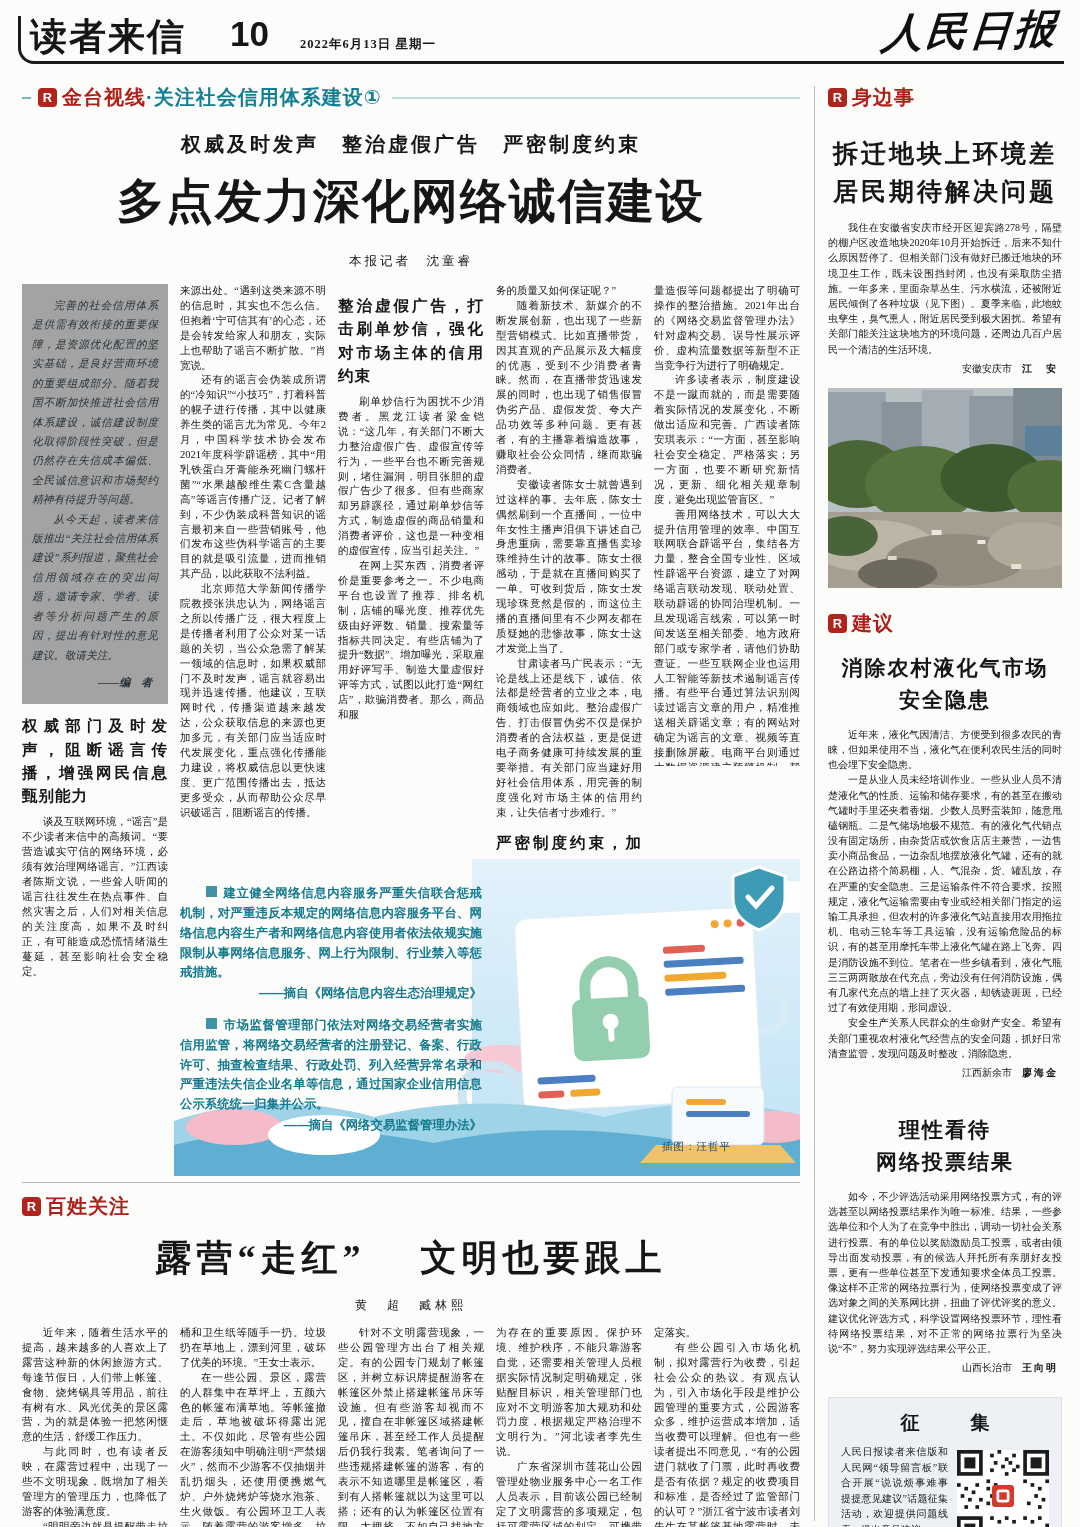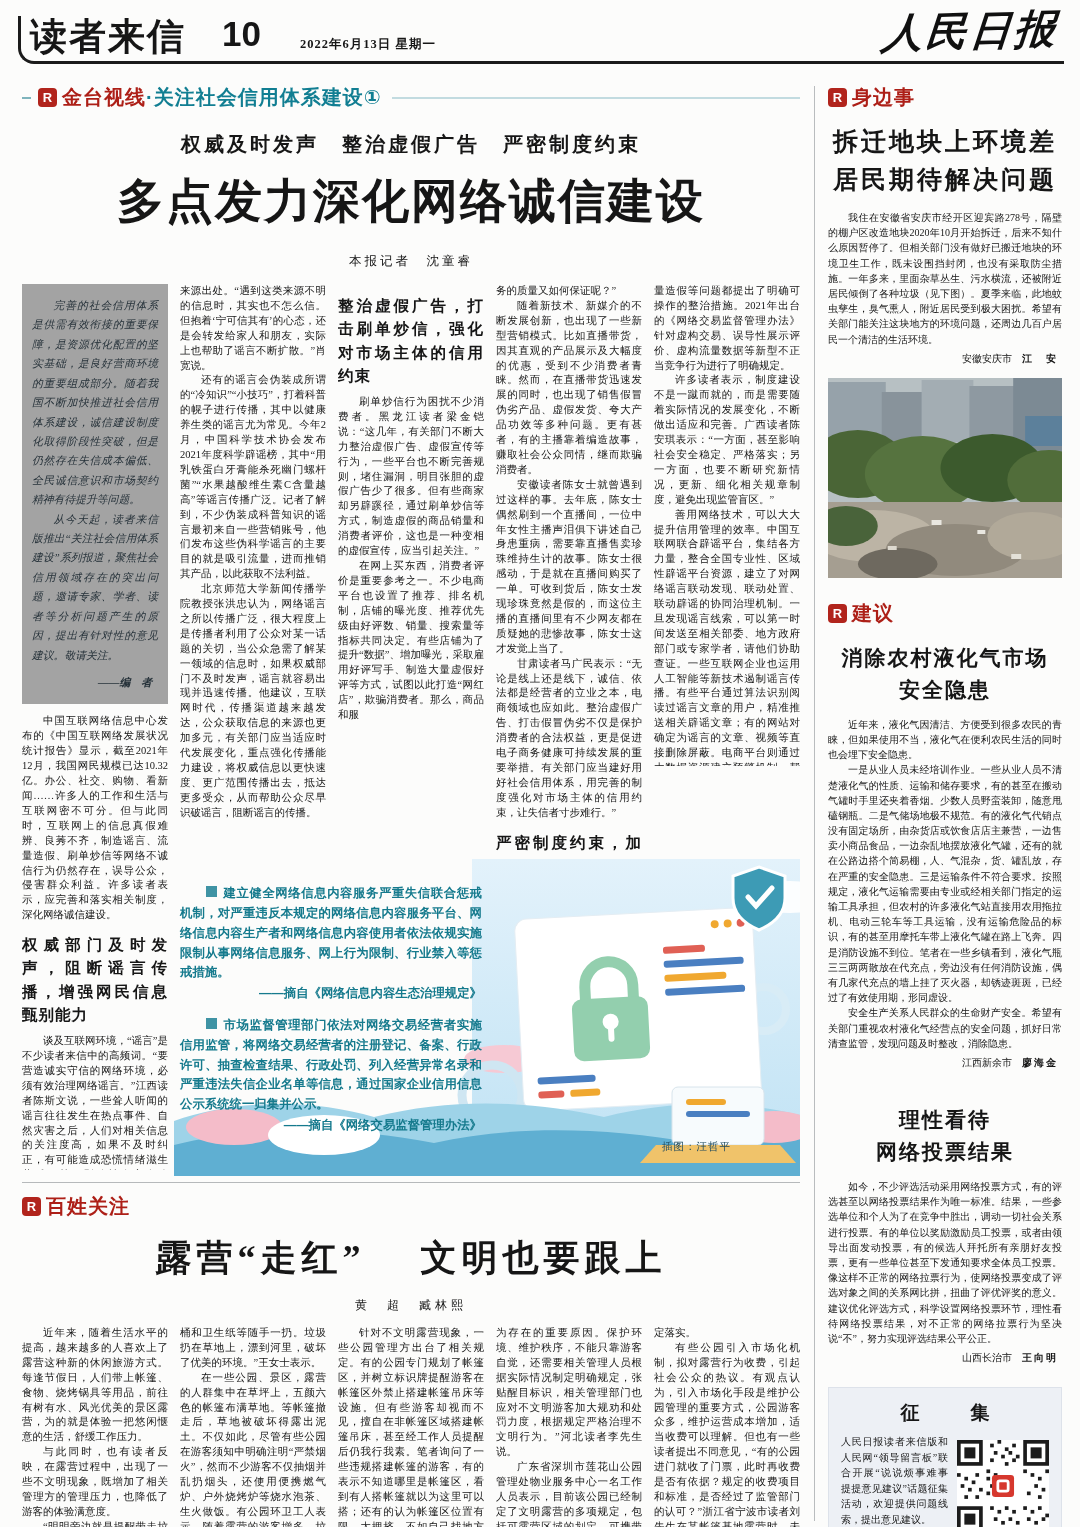--- a/index.html
+++ b/index.html
@@ -6,21 +6,21 @@
   html,body { background:#e8e8e8; }
   .page{ width:1080px; height:1527px; background:#fcfcfb; position:relative;
     font-family:"Liberation Serif","DejaVu Serif",serif; color:#161616; overflow:hidden;
     margin:0 auto; }
   
   .masthead{ position:absolute; left:18px; right:16px; top:8px; height:58px; }
   .mast-rule{ position:absolute; left:0; right:0; top:8px; bottom:2px;
     border-left:3px solid #1b1b1b; border-bottom:3px solid #1b1b1b; border-bottom-left-radius:16px; }
   .mast-title{ position:absolute; left:12px; top:4px; font-family:"Liberation Sans","DejaVu Sans",sans-serif;
     font-size:37px; font-weight:900; letter-spacing:2px; }
-  .mast-page{ position:absolute; left:204px; top:6px; font-size:35px; font-weight:700;
+  .mast-page{ position:absolute; left:212px; top:6px; font-size:35px; font-weight:700;
     font-family:"Liberation Sans","DejaVu Sans",sans-serif; }
   .mast-date{ position:absolute; left:282px; top:28px; font-size:12.5px; font-weight:700; letter-spacing:1px; }
   .mast-brand{ position:absolute; right:6px; top:-4px; font-size:41px; font-weight:900;
     font-style:italic; letter-spacing:3px; transform:skewX(-6deg) rotate(-1.5deg); color:#101010; }
   
   .content{ position:absolute; left:22px; right:18px; top:72px; bottom:0; display:flex; }
   .main-col{ width:778px; flex:none; }
   .v-divider{ width:1px; background:#b9bcbe; margin:14px 13px 6px 14px; }
   .aside{ flex:1; overflow:hidden; padding-top:12px; }
   
@@ -69,22 +69,22 @@
   .ill{ position:absolute; left:152px; top:575px; width:626px; height:317px; }
   .ill-credit{ position:absolute; left:640px; top:856px; font-size:10.5px; color:#1d4a5e; letter-spacing:1px; }
   
   .hr-main{ height:1px; background:#b6b9bb; margin-top:6px; }
   .bx-label{ margin-top:10px; }
   .bx-head{ text-align:center; font-size:36px; font-weight:900; letter-spacing:5px; margin-top:14px; }
   .bx-byline{ text-align:center; font-size:12px; letter-spacing:4px; margin:14px 0 12px; }
   .bx-cols{ display:flex; gap:12px; height:210px; overflow:hidden; font-size:10.5px; line-height:1.42; text-align:justify; }
   .bx-col{ width:146px; overflow:hidden; }
   
-  .sb-h1{ font-family:Liberation Mono, monospace; font-size:25px; font-weight:800;
-    letter-spacing:3px; line-height:1.5; text-align:center; margin:14px 0 10px; }
+  .sb-h1{ font-family:Liberation Sans, sans-serif; font-size:25px; font-weight:800;
+    letter-spacing:3px; line-height:1.5; text-align:center; margin:24px 0 10px; }
   .sb-h2{ font-family:"Liberation Sans","DejaVu Sans",sans-serif; font-size:21px; font-weight:800;
     letter-spacing:2px; line-height:1.55; text-align:center; margin:15px 0 10px; }
   .sb-body{ font-size:10px; line-height:1.52; text-align:justify; }
   .sb-sign{ text-align:right; font-size:10px; margin-top:5px; padding-right:4px; }
   .sb-sign b{ letter-spacing:2px; }
   .photo{ width:100%; height:200px; margin-top:12px; display:block; }
   .gap22{ margin-top:22px; } .gap30{ margin-top:34px; }
   .zhengji{ background:#edf0f5; border:1px solid #dde2ea; padding:12px 12px 10px; margin-top:22px; }
   .zj-title{ text-align:center; font-weight:700; font-size:19px; letter-spacing:16px; text-indent:16px; margin-bottom:8px; }
   .zj-row{ display:flex; gap:9px; }
@@ -123,21 +123,20 @@
       <div class="article-body">
         <div class="acol" id="acol1">
           <div class="ed-box">
             <div>
                 <p class="ed-p">完善的社会信用体系是供需有效衔接的重要保障，是资源优化配置的坚实基础，是良好营商环境的重要组成部分。随着我国不断加快推进社会信用体系建设，诚信建设制度化取得阶段性突破，但是仍然存在失信成本偏低、全民诚信意识和市场契约精神有待提升等问题。</p>
                 <p class="ed-p">从今天起，读者来信版推出“关注社会信用体系建设”系列报道，聚焦社会信用领域存在的突出问题，邀请专家、学者、读者等分析问题产生的原因，提出有针对性的意见建议。敬请关注。</p>
               </div>
             <div class="ed-sign">——编　者</div>
           </div>
           <div>
-              <p class="p">中国互联网络信息中心发布的《中国互联网络发展状况统计报告》显示，截至2021年12月，我国网民规模已达10.32亿。办公、社交、购物、看新闻……许多人的工作和生活与互联网密不可分。但与此同时，互联网上的信息真假难辨、良莠不齐，制造谣言、流量造假、刷单炒信等网络不诚信行为仍然存在，误导公众，侵害群众利益。许多读者表示，应完善和落实相关制度，深化网络诚信建设。</p>
               <h3 class="col-subhead">权威部门及时发声，阻断谣言传播，增强网民信息甄别能力</h3>
               <p class="p">谈及互联网环境，“谣言”是不少读者来信中的高频词。“要营造诚实守信的网络环境，必须有效治理网络谣言。”江西读者陈斯文说，一些耸人听闻的谣言往往发生在热点事件、自然灾害之后，人们对相关信息的关注度高，如果不及时纠正，有可能造成恐慌情绪滋生蔓延，甚至影响社会安全稳定。</p>
             </div>
         </div>
         <div class="acol" id="acol2">
           <div>
               <p class="p noind">来源出处。“遇到这类来源不明的信息时，其实也不怎么信。但抱着‘宁可信其有’的心态，还是会转发给家人和朋友，实际上也帮助了谣言不断扩散。”肖宽说。</p>
               <p class="p">还有的谣言会伪装成所谓的“冷知识”“小技巧”，打着科普的幌子进行传播，其中以健康养生类的谣言尤为常见。今年2月，中国科学技术协会发布2021年度科学辟谣榜，其中“用乳铁蛋白牙膏能杀死幽门螺杆菌”“水果越酸维生素C含量越高”等谣言传播广泛。记者了解到，不少伪装成科普知识的谣言最初来自一些营销账号，他们发布这些伪科学谣言的主要目的就是吸引流量，进而推销其产品，以此获取不法利益。</p>
               <p class="p">北京师范大学新闻传播学院教授张洪忠认为，网络谣言之所以传播广泛，很大程度上是传播者利用了公众对某一话题的关切，当公众急需了解某一领域的信息时，如果权威部门不及时发声，谣言就容易出现并迅速传播。他建议，互联网时代，传播渠道越来越发达，公众获取信息的来源也更加多元，有关部门应当适应时代发展变化，重点强化传播能力建设，将权威信息以更快速度、更广范围传播出去，抵达更多受众，从而帮助公众尽早识破谣言，阻断谣言的传播。</p>
             </div>

